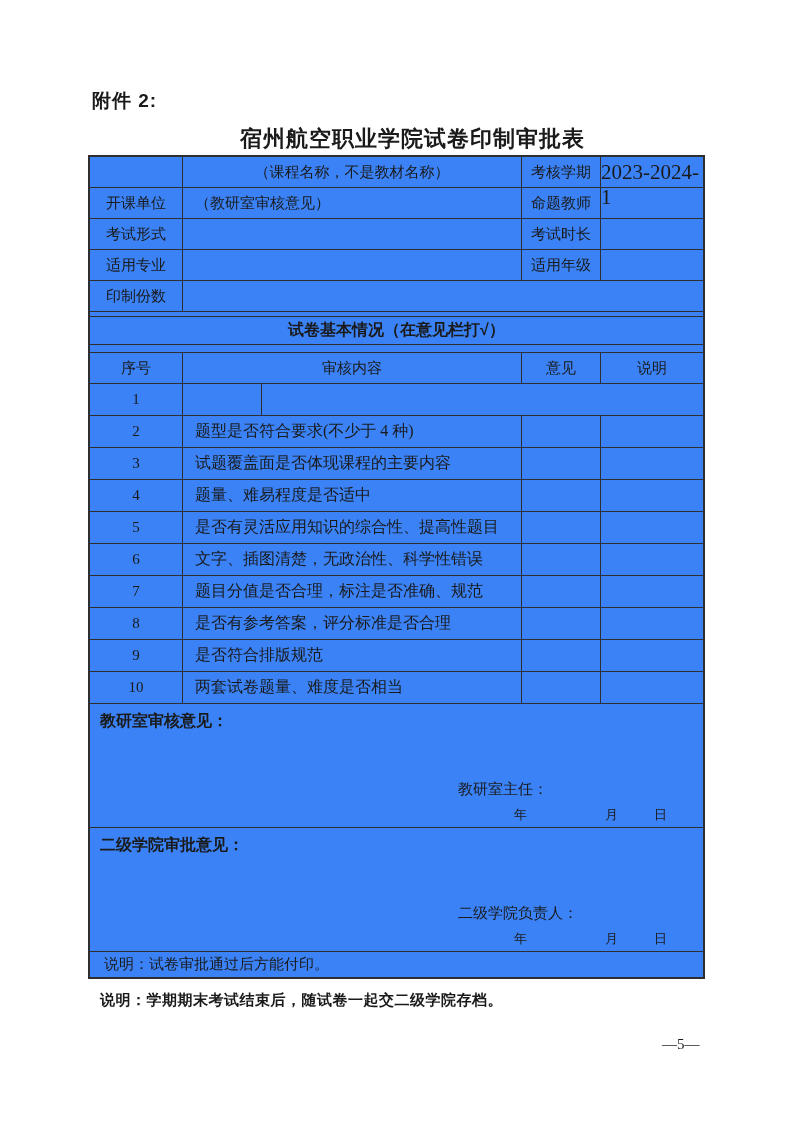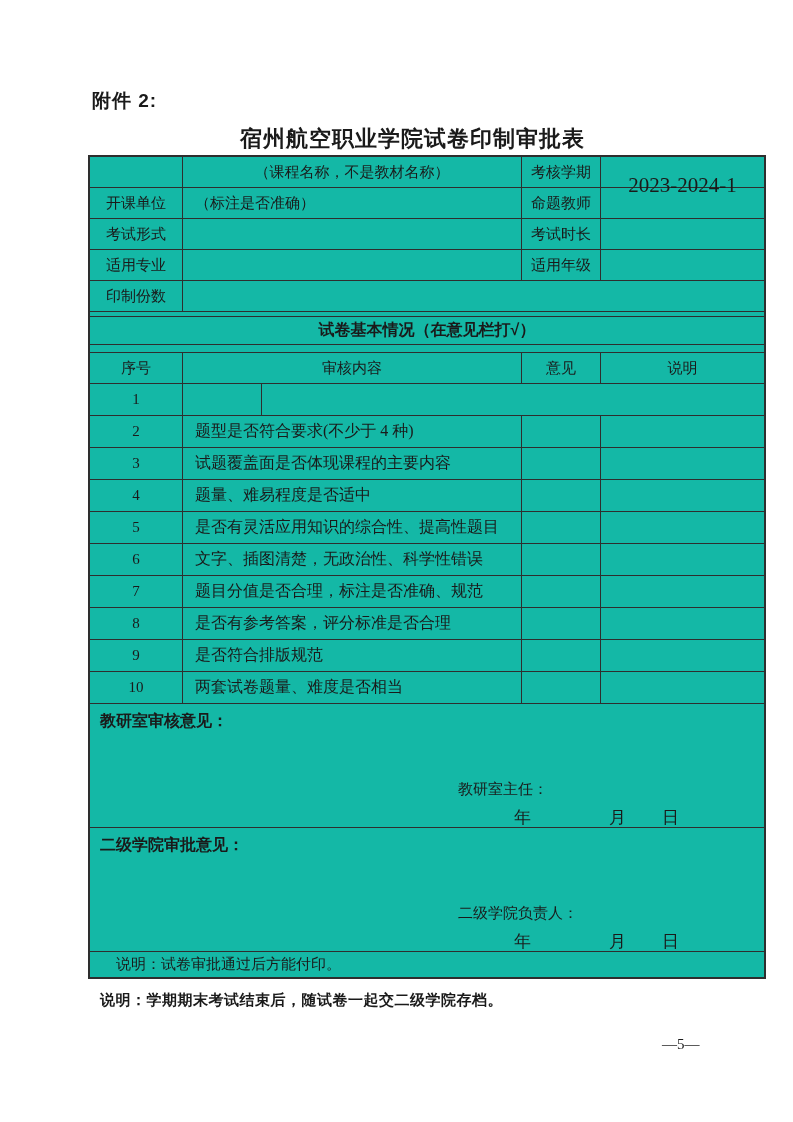--- a/index.html
+++ b/index.html
@@ -15,23 +15,23 @@
   .attachment-label {
     position: absolute; left: 92px; top: 88px;
     font-size: 19px; letter-spacing: 1px;
   }
   .doc-title {
     position: absolute; left: 16px; top: 124px; width: 793px;
     text-align: center; font-size: 22px; letter-spacing: 1px;
   }
 
   .tbl {
-    position: absolute; left: 88px; top: 155px; width: 678px;
+    position: absolute; left: 88px; top: 155px; width: 617px;
     border: 2px solid #2e2e2e;
-    background: #14b8a6;
+    background: #3b82f6;
   }
   .row { display: flex; border-bottom: 1px solid #2e2e2e; }
   .row:last-child { border-bottom: none; }
   .cell { border-right: 1px solid #2e2e2e; display: flex; align-items: center; }
   .cell:last-child { border-right: none; }
   .c1 { width: 93px; justify-content: center; }
   .c2 { width: 339px; padding-left: 12px; }
   .c2.center { justify-content: center; padding-left: 0; }
   .c3 { width: 79px; justify-content: center; }
   .c4 { flex: 1; justify-content: center; }
@@ -47,25 +47,25 @@
     display: flex; align-items: center; justify-content: center;
     font-size: 16px;
   }
   .r-head { height: 32px; font-size: 15px; border-top: 1px solid #2e2e2e; }
   .r-item { height: 32px; font-size: 15px; }
   .r-item .c2 { font-size: 16px; }
 
   .sign-block { position: relative; height: 124px; border-bottom: 1px solid #2e2e2e; font-size: 15px; padding-left: 20px; }
   .sign-label { position: absolute; left: 10px; top: 7px; font-size: 16px; }
   .sign-name { position: absolute; left: 368px; top: 76px; font-size: 15px; }
-  .sign-date { position: absolute; left: 424px; top: 102px; font-size: 17px; }
+  .sign-date { position: absolute; left: 424px; top: 102px; font-size: 13px; }
   .sign-date .m { margin-left: 78px; }
   .sign-date .d { margin-left: 36px; }
 
-  .r-footer { height: 25px; font-size: 15px; display: flex; align-items: center; padding-left: 26px; text-align: center; }
+  .r-footer { height: 25px; font-size: 15px; display: flex; align-items: center; padding-left: 14px; text-align: center; }
 
   .bottom-note {
     position: absolute; left: 100px; top: 991px;
     font-size: 15px; font-weight: bold; letter-spacing: 0.5px;
   }
   .page-number {
     position: absolute; left: 662px; top: 1036px;
     font-size: 15px;
   }
 </style>
@@ -79,21 +79,21 @@
 
   <div class="row r-info">
     <div class="cell c1"></div>
     <div class="cell c2 center">（课程名称，不是教材名称）</div>
     <div class="cell c3">考核学期</div>
     <div class="cell c4 num">2023-2024-1</div>
   </div>
 
   <div class="row r-info">
     <div class="cell c1">开课单位</div>
-    <div class="cell c2">（标注是否准确）</div>
+    <div class="cell c2">（教研室审核意见）</div>
     <div class="cell c3">命题教师</div>
     <div class="cell c4"></div>
   </div>
   <div class="row r-info">
     <div class="cell c1">考试形式</div>
     <div class="cell c2"></div>
     <div class="cell c3">考试时长</div>
     <div class="cell c4"></div>
   </div>
   <div class="row r-info">

